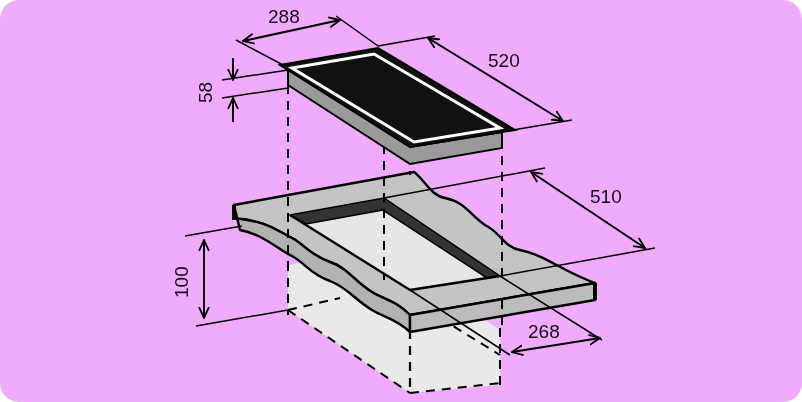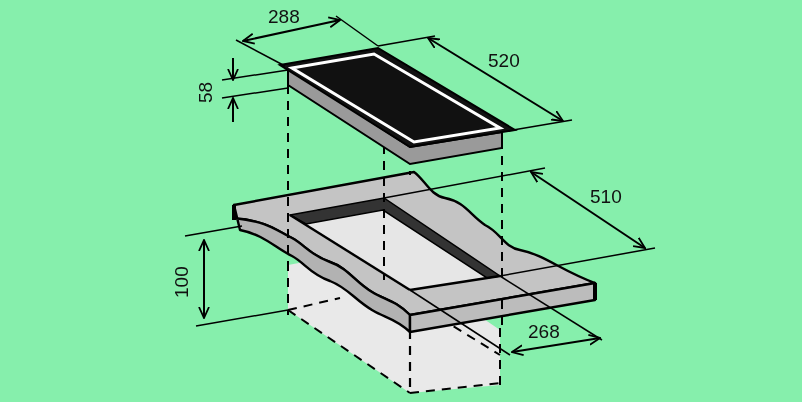--- a/index.html
+++ b/index.html
@@ -1,16 +1,16 @@
 <!DOCTYPE html>
 <html><head>
   <meta charset="utf-8">
   <style>
     html, body { margin: 0; padding: 0; background: #ffffff; }
-    #stage { position: relative; width: 802px; height: 402px; overflow: hidden; background: #86efac; }
+    #stage { position: relative; width: 802px; height: 402px; overflow: hidden; background: #f0abfc; border-radius: 19px; }
     svg { display: block; }
     .dim-text { font-family: "Liberation Sans", sans-serif; font-size: 19px; fill: #111111; }
   </style>
 </head>
 <body>
 
 <div id="stage">
   <svg width="802" height="402" viewBox="0 0 802 402">
     <defs>
       <marker id="arr" viewBox="0 0 12 12" refX="11" refY="6" markerWidth="12" markerHeight="12" orient="auto-start-reverse" markerUnits="userSpaceOnUse">

